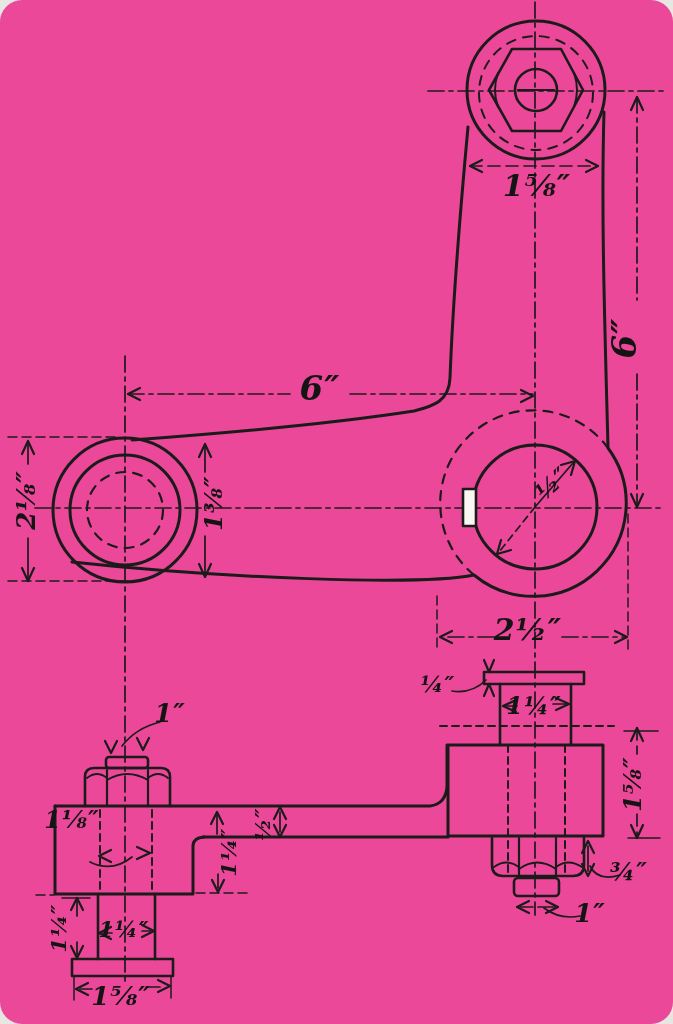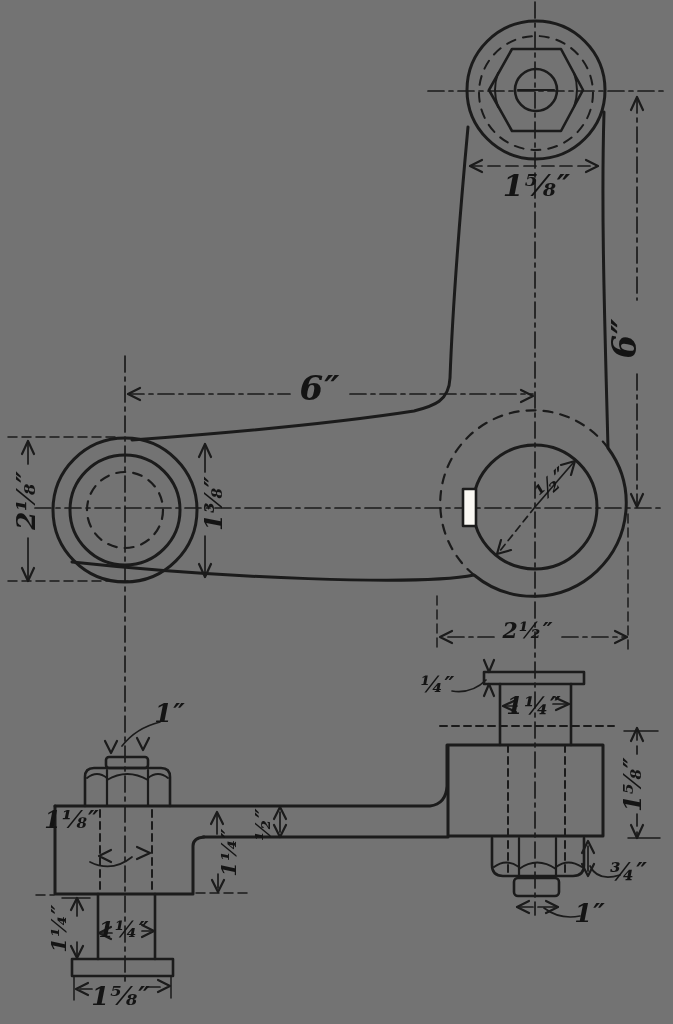--- a/index.html
+++ b/index.html
@@ -1,19 +1,20 @@
 <!DOCTYPE html>
 <html><head>
 <meta charset="utf-8">
 <style>
   html,body{margin:0;padding:0;background:#e8e6e0;}
   .page{
     position:relative;width:673px;height:1024px;margin:0 auto;
-    background:#737373;overflow:hidden;
+    background:#ec4899;overflow:hidden;
     font-family:"DejaVu Serif", serif;
+    border-radius:22px;
   }
   svg.art{position:absolute;left:0;top:0;}
   .s{stroke:#1b1b1b;fill:none;stroke-linecap:round;stroke-linejoin:round;}
   .w3{stroke-width:3;}
   .w26{stroke-width:2.6;}
   .w22{stroke-width:2.2;}
   .w2{stroke-width:2;}
   .w17{stroke-width:1.7;}
   .w15{stroke-width:1.5;}
   .cl{stroke-dasharray:16 5 4 5;}   
@@ -166,21 +167,21 @@
       <path class="s w15" d="M74 977 V1000 M171 977 V998"></path>
     </g>
   </svg>
 
   <div class="dim" style="left:537px;top:186px;font-size:30px">1⅝″</div>
   <div class="dim rot" style="left:624px;top:338px;font-size:34px">6″</div>
   <div class="dim" style="left:320px;top:388px;font-size:34px">6″</div>
   <div class="dim rot" style="left:26px;top:500px;font-size:26px">2⅛″</div>
   <div class="dim rot" style="left:214px;top:503px;font-size:24px">1⅜″</div>
   <div class="dim diag" style="left:552px;top:483px;font-size:23px">½″</div>
-  <div class="dim" style="left:528px;top:630px;font-size:22px">2½″</div>
+  <div class="dim" style="left:528px;top:630px;font-size:30px">2½″</div>
   <div class="dim" style="left:438px;top:684px;font-size:22px">¼″</div>
   <div class="dim" style="left:534px;top:706px;font-size:24px">1¼″</div>
   <div class="dim rot" style="left:633px;top:784px;font-size:24px">1⅝″</div>
   <div class="dim" style="left:629px;top:872px;font-size:24px">¾″</div>
   <div class="dim" style="left:590px;top:913px;font-size:26px">1″</div>
   <div class="dim" style="left:170px;top:713px;font-size:26px">1″</div>
   <div class="dim" style="left:72px;top:820px;font-size:24px">1⅛″</div>
   <div class="dim rot" style="left:262px;top:824px;font-size:21px">½″</div>
   <div class="dim rot" style="left:228px;top:852px;font-size:21px">1¼″</div>
   <div class="dim rot" style="left:58px;top:928px;font-size:21px">1¼″</div>

